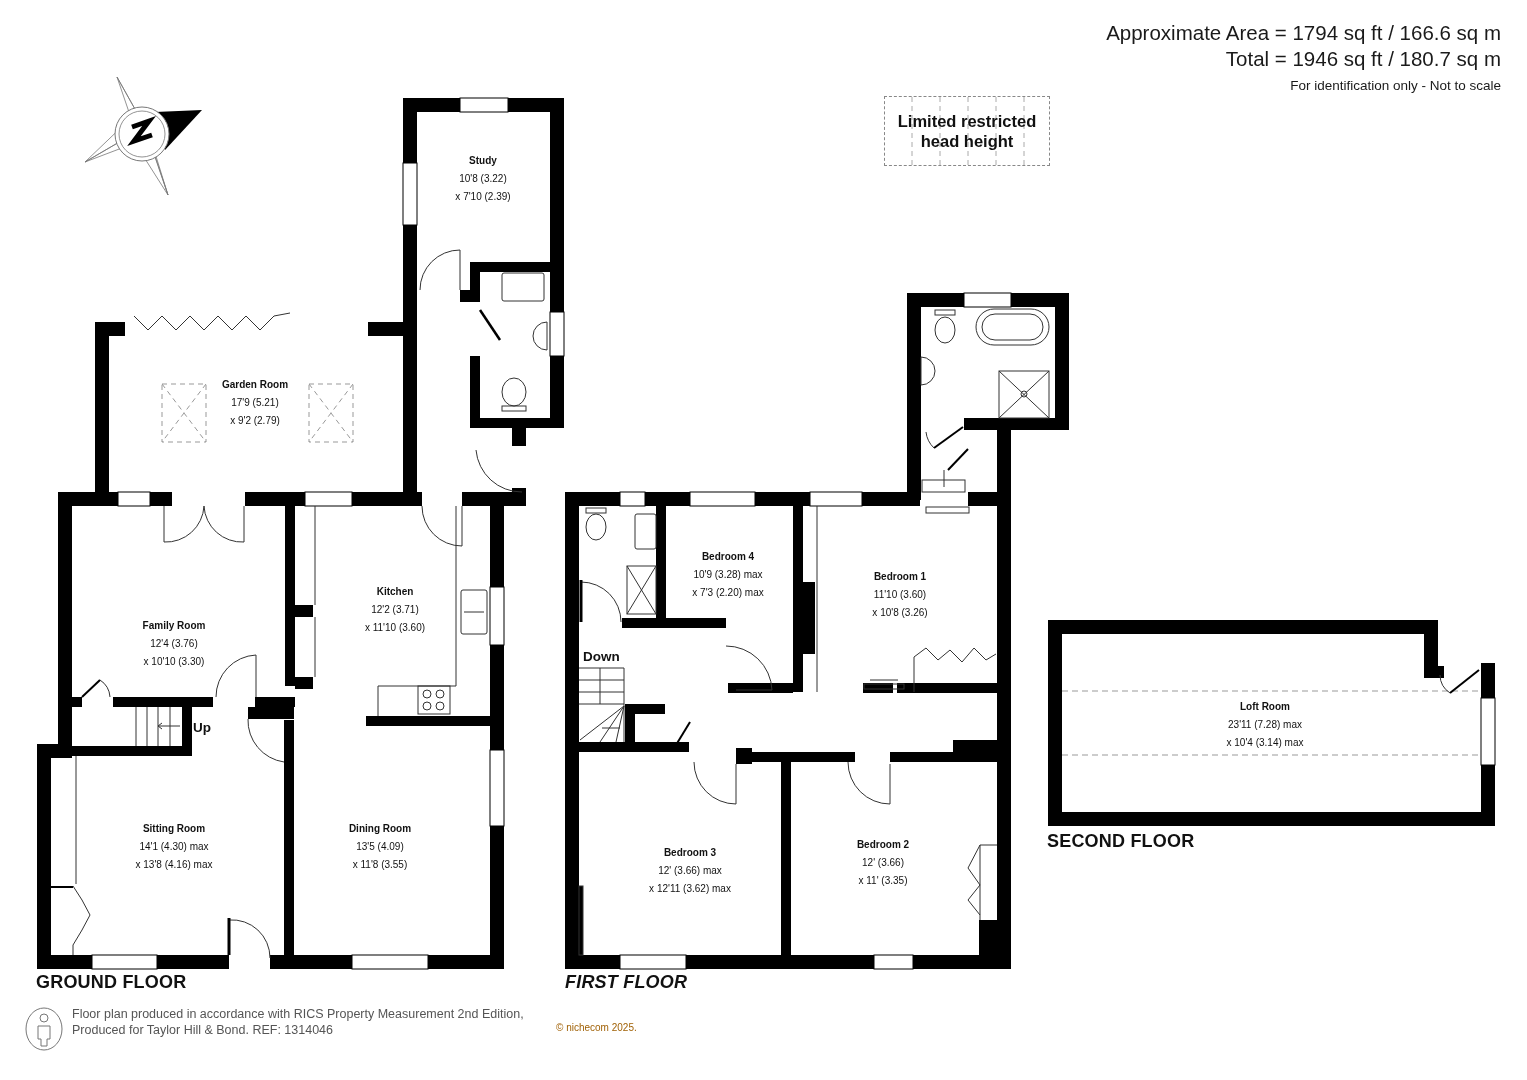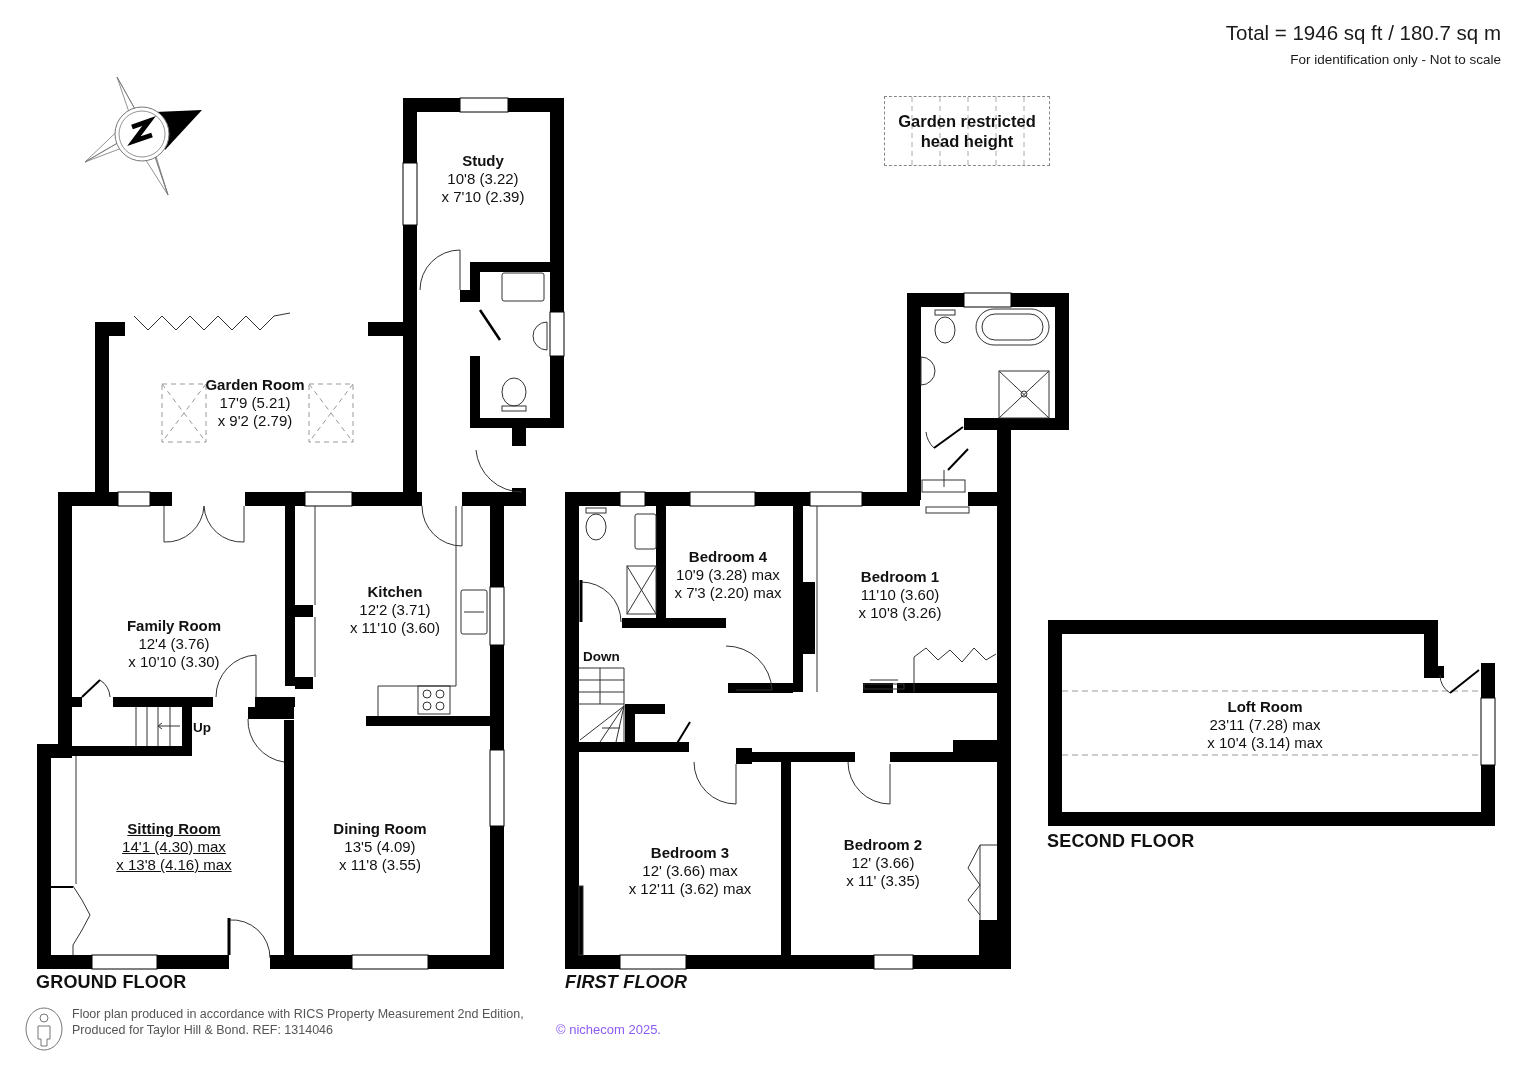--- a/index.html
+++ b/index.html
@@ -5,27 +5,27 @@
   html, body { margin: 0; padding: 0; background: #ffffff; }
   body { width: 1527px; height: 1080px; position: relative; overflow: hidden; font-family: "Liberation Sans", sans-serif; color: #111; }
   .abs { position: absolute; }
   .area-block { right: 26px; top: 20px; text-align: right; }
   .area-line { font-size: 20.5px; line-height: 26px; color: #1a1a1a; }
   .area-note { font-size: 13.5px; margin-top: 6px; color: #1a1a1a; }
   .legend { left: 884px; top: 96px; width: 166px; height: 70px; border: 1px dashed #888; box-sizing: border-box; text-align: center; font-weight: bold; font-size: 16.5px; line-height: 20px; padding-top: 14px; }
   .legend-grid { position: absolute; inset: 0; pointer-events: none; }
   .legend-text { position: relative; }
   .floor-label { font-weight: bold; font-size: 18px; letter-spacing: 0.2px; }
-  .room-label { position: absolute; text-align: center; font-size: 15px; line-height: 18px; transform: translateX(-50%); white-space: nowrap; }
+  .room-label { position: absolute; text-align: center; font-size: 10px; line-height: 18px; transform: translateX(-50%); white-space: nowrap; }
   .room-label .rn { font-weight: bold; display: block; }
   .room-label .rd { display: block; }
   .small-label { position: absolute; font-weight: bold; font-size: 13.5px; }
   .footer { left: 24px; top: 1006px; }
   .footer-text { position: absolute; left: 48px; top: 0; font-size: 12.5px; line-height: 16px; color: #555; white-space: nowrap; }
-  .footer-copy { position: absolute; left: 532px; top: 16px; font-size: 13px; color: #8b5cf6; white-space: nowrap; }
+  .footer-copy { position: absolute; left: 532px; top: 16px; font-size: 10px; color: #a16207; white-space: nowrap; }
   svg.plan { position: absolute; left: 0; top: 0; }
 </style>
 </head>
 <body>
 
 <svg class="plan" width="1527" height="1080" viewBox="0 0 1527 1080" xmlns="http://www.w3.org/2000/svg">
 
   <g>
     <polygon points="117,77 145,127 85,162 145,127 168,195 145,127" fill="none" stroke="#777" stroke-width="0.8"></polygon>
     <polyline points="117,77 131,118 85,162 135,143 168,195 150,137" fill="none" stroke="#777" stroke-width="0.8"></polyline>
@@ -304,33 +304,34 @@
   </g>
   <g fill="none" stroke="#999" stroke-width="1">
     <line x1="1062" y1="691" x2="1481" y2="691" stroke-dasharray="6,4"></line>
     <line x1="1062" y1="755" x2="1481" y2="755" stroke-dasharray="6,4"></line>
     <line x1="1450" y1="693" x2="1479" y2="670" stroke="#000" stroke-width="2"></line>
     <path d="M1440,675 A22,22 0 0 0 1450,693" stroke="#333"></path>
   </g>
 </svg>
 
 <div class="abs area-block">
+  <div class="area-line">Approximate Area = 1794 sq ft / 166.6 sq m</div>
   <div class="area-line">Total = 1946 sq ft / 180.7 sq m</div>
   <div class="area-note">For identification only - Not to scale</div>
 </div>
 
 <div class="abs legend">
   <svg class="legend-grid" width="166" height="70">
     <line x1="27" y1="0" x2="27" y2="70" stroke="#aaa" stroke-dasharray="5,4"></line>
     <line x1="55" y1="0" x2="55" y2="70" stroke="#aaa" stroke-dasharray="5,4"></line>
     <line x1="83" y1="0" x2="83" y2="70" stroke="#aaa" stroke-dasharray="5,4"></line>
     <line x1="111" y1="0" x2="111" y2="70" stroke="#aaa" stroke-dasharray="5,4"></line>
     <line x1="139" y1="0" x2="139" y2="70" stroke="#aaa" stroke-dasharray="5,4"></line>
   </svg>
-  <div class="legend-text">Garden restricted</div>
+  <div class="legend-text">Limited restricted</div>
   <div class="legend-text">head height</div>
 </div>
 
 <div class="room-label" style="left:483px; top:152px;">
   <span class="rn">Study</span>
   <span class="rd">10'8 (3.22)</span>
   <span class="rd">x 7'10 (2.39)</span>
 </div>
 <div class="room-label" style="left:255px; top:376px;">
   <span class="rn">Garden Room</span>
@@ -340,21 +341,21 @@
 <div class="room-label" style="left:174px; top:581px;margin-top:36px;">
   <span class="rn">Family Room</span>
   <span class="rd">12'4 (3.76)</span>
   <span class="rd">x 10'10 (3.30)</span>
 </div>
 <div class="room-label" style="left:395px; top:583px;">
   <span class="rn">Kitchen</span>
   <span class="rd">12'2 (3.71)</span>
   <span class="rd">x 11'10 (3.60)</span>
 </div>
-<div class="room-label" style="left:174px; top:820px;text-decoration:underline;">
+<div class="room-label" style="left:174px; top:820px;">
   <span class="rn">Sitting Room</span>
   <span class="rd">14'1 (4.30) max</span>
   <span class="rd">x 13'8 (4.16) max</span>
 </div>
 <div class="room-label" style="left:380px; top:820px;">
   <span class="rn">Dining Room</span>
   <span class="rd">13'5 (4.09)</span>
   <span class="rd">x 11'8 (3.55)</span>
 </div>
 <div class="small-label" style="left:193px; top:720px;">Up</div>

